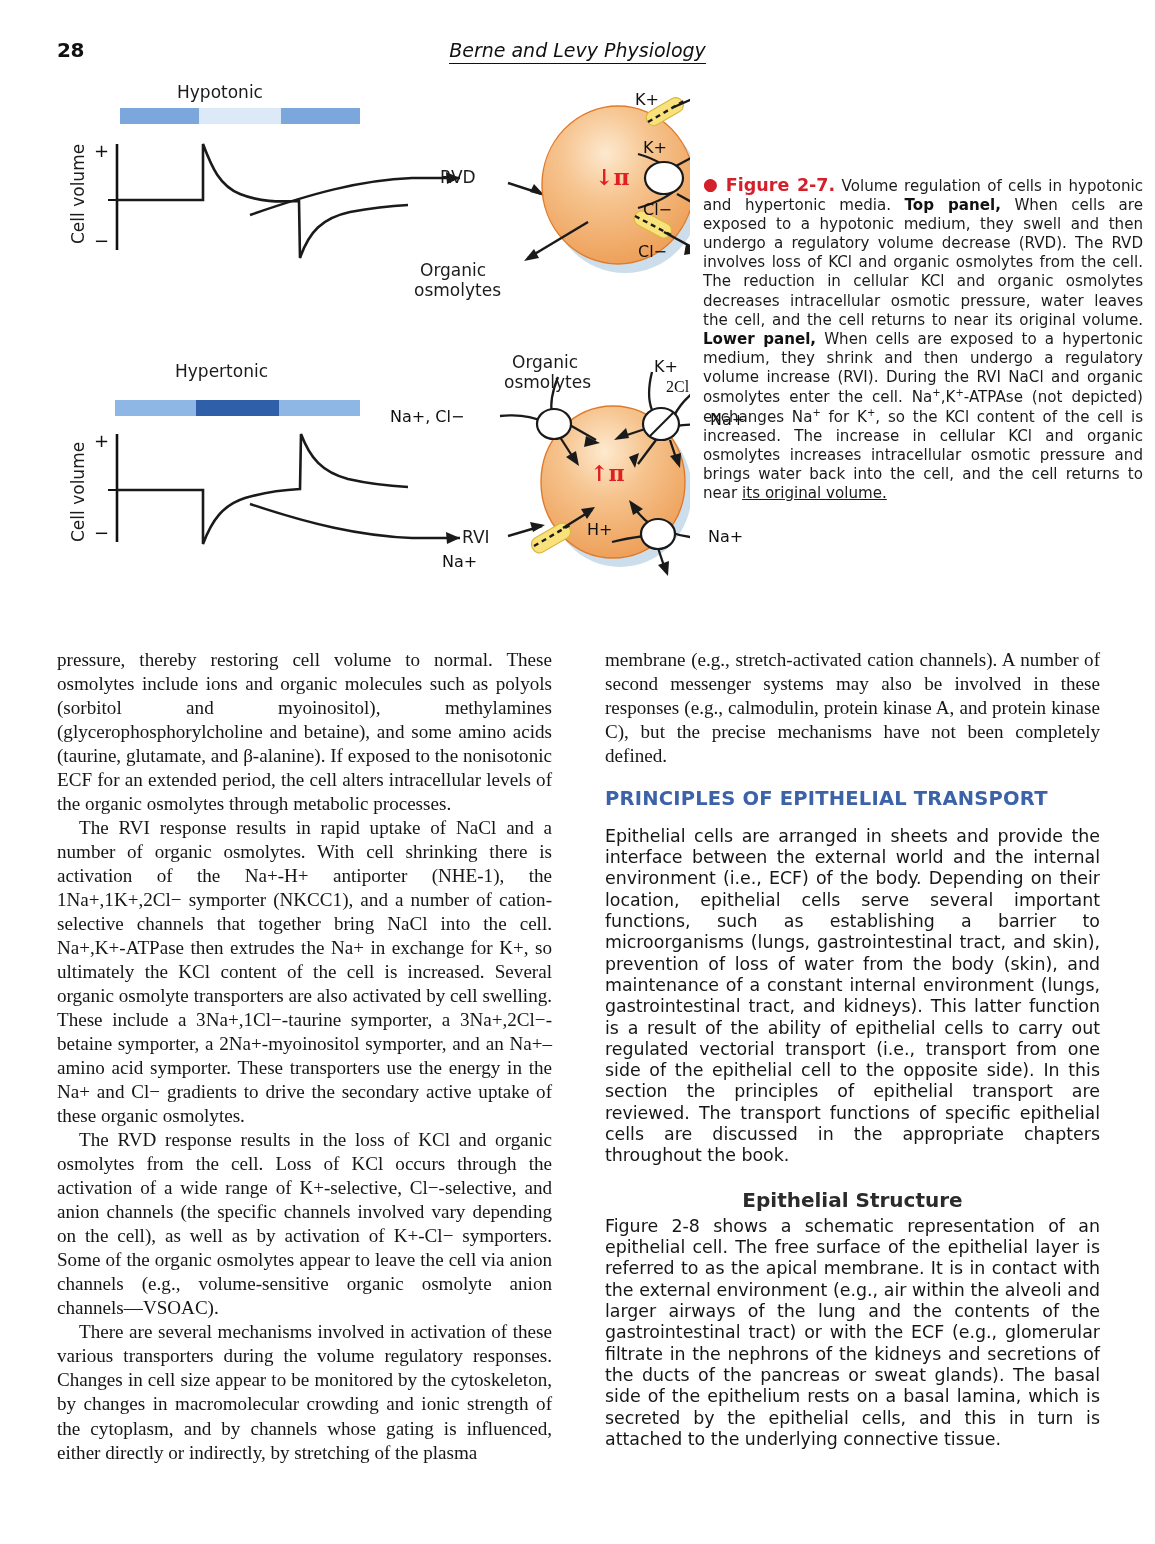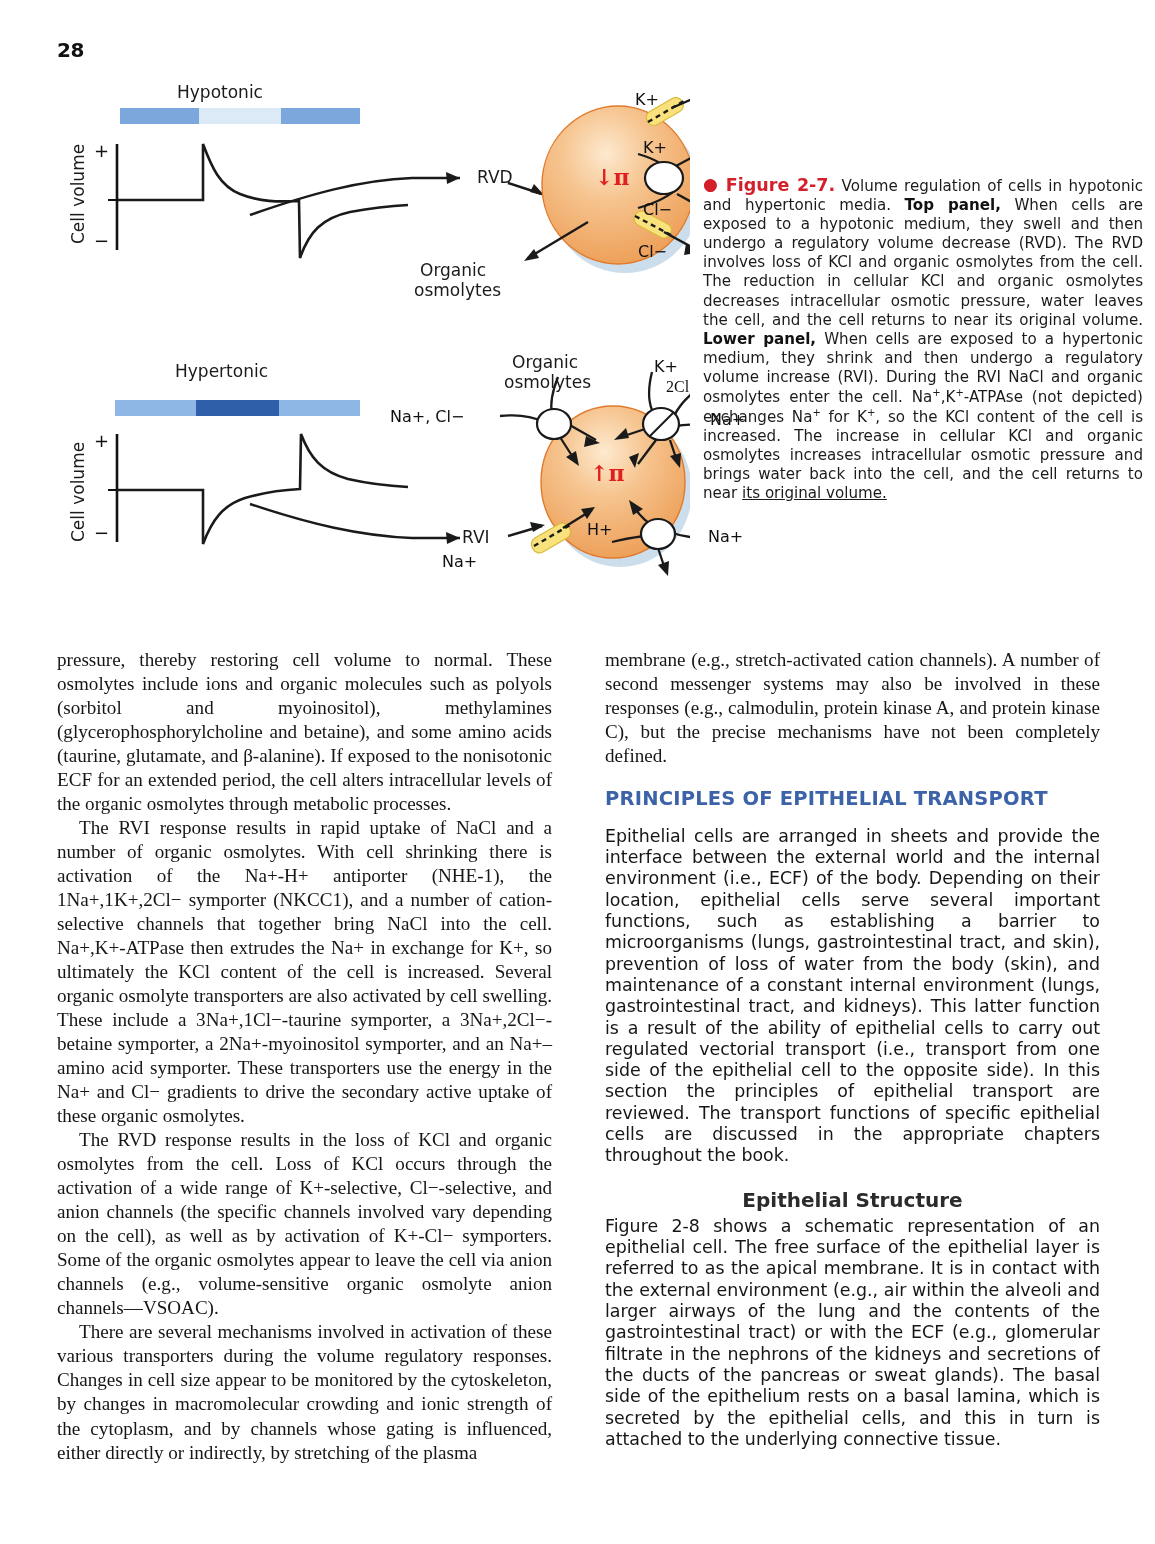--- a/index.html
+++ b/index.html
@@ -201,20 +201,21 @@
     font-family: "DejaVu Sans", sans-serif;
     font-size: 17.4px;
     line-height: 1.225;
   }
 </style>
 </head>
 <body>
 
 <div class="page-header">
   <div class="folio">28</div>
+  <div class="book-title"><span>Berne and Levy Physiology</span></div>
 </div>
 
 <div class="figure-block">
 
   <div class="figure-art">
 
     <div class="panel panel-top">
 
       <div class="tonic-label" style="left:117px; top:0px;">Hypotonic</div>
       <div class="tonic-bar" style="left:60px; top:26px; width:240px;">
@@ -277,21 +278,21 @@
           <rect x="573" y="135" width="40" height="15" rx="7" fill="#f9e27c" stroke="#d9b93c" stroke-width="1.2" transform="rotate(28 593 142)"></rect>
           <line x1="575" y1="134" x2="611" y2="153" stroke="#1a1a1a" stroke-width="2.4" stroke-dasharray="5,4"></line>
         </g>
         <line x1="604" y1="150" x2="637" y2="168" stroke="#1a1a1a" stroke-width="2.4"></line>
         <polygon points="640,170 626,162 624,173" fill="#1a1a1a"></polygon>
 
         <line x1="528" y1="140" x2="468" y2="176" stroke="#1a1a1a" stroke-width="2.4"></line>
         <polygon points="464,179 479,176 474,167" fill="#1a1a1a"></polygon>
       </svg>
 
-      <div class="flow-label" style="left:417px; top:85px;">RVD</div>
+      <div class="flow-label" style="left:380px; top:85px;">RVD</div>
       <div class="pi-label" style="left:535px; top:82px;">↓π</div>
       <div class="ion-label" style="left:575px; top:8px;">K+</div>
       <div class="ion-label" style="left:583px; top:56px;">K+</div>
       <div class="ion-label" style="left:583px; top:118px;">Cl−</div>
       <div class="ion-label" style="left:578px; top:160px;">Cl−</div>
       <div class="flow-label" style="left:360px; top:178px;">Organic</div>
       <div class="flow-label" style="left:354px; top:198px;">osmolytes</div>
     </div>
 
     <div class="panel panel-bottom">

